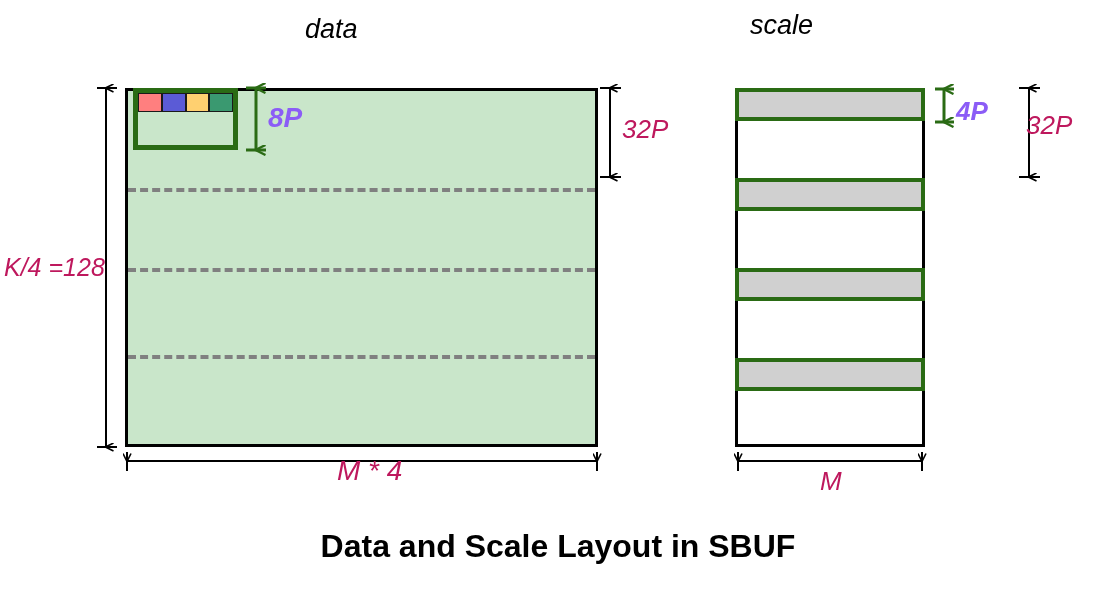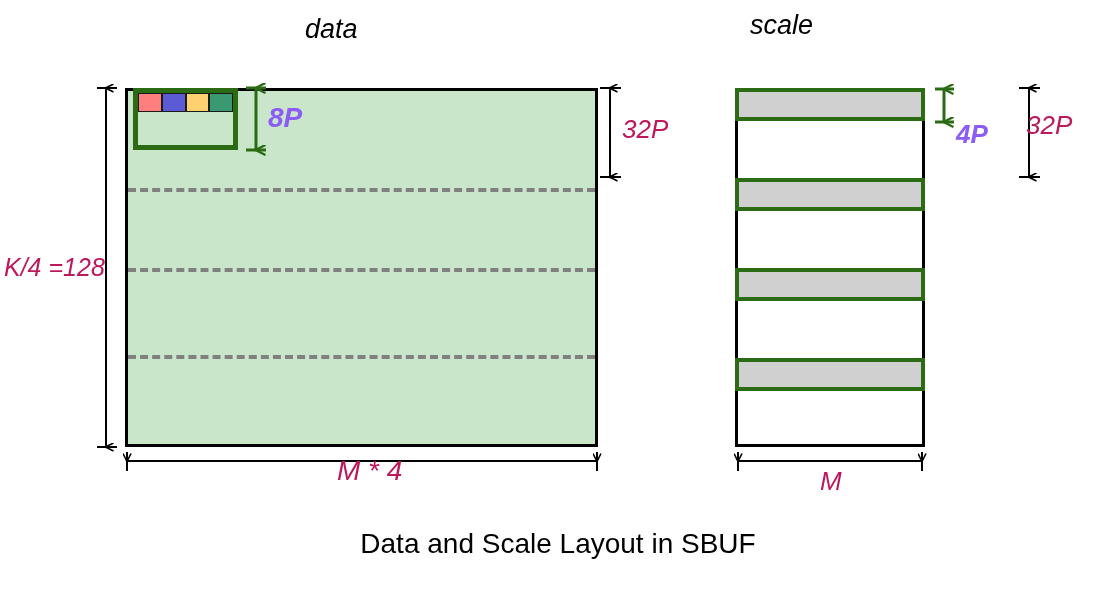--- a/index.html
+++ b/index.html
@@ -34,22 +34,22 @@
   #data-title  { left: 305px; top: 14px; }
   #scale-title { left: 750px; top: 10px; }
 
   
   #figure-caption {
     position: absolute;
     left: 0;
     right: 0;
     top: 528px;
     text-align: center;
-    font-size: 28px;
-    font-weight: 400;
+    font-size: 32px;
+    font-weight: 700;
     color: #000;
   }
 
   
   #data-box {
     position: absolute;
     left: 125px;
     top: 88px;
     width: 473px;
     height: 359px;
@@ -129,21 +129,21 @@
     font-size: 26px;
     font-weight: 400;
     white-space: nowrap;
   }
   .dim-label.black { color: #be185d; }
   .dim-label.green { color: #8b5cf6; font-weight: 700; }
 
   #label-k4     { left: 4px;   top: 253px; font-size: 25px; text-align: center; }
   #label-8p     { left: 268px; top: 102px; font-size: 28px; font-weight: 700; }
   #label-32p-a  { left: 622px; top: 114px; }
-  #label-4p     { left: 956px; top: 96px;  font-size: 26px; font-weight: 700; margin-top: 23px; }
+  #label-4p     { left: 956px; top: 96px;  font-size: 26px; font-weight: 700; }
   #label-32p-b  { left: 1026px;top: 110px; }
   #label-m4     { left: 337px; top: 455px; font-size: 28px; }
   #label-m      { left: 820px; top: 466px; font-size: 26px; }
 </style>
 </head>
 <body>
 
 <div class="stage">
 
   <div class="section-title" id="data-title">data</div>

